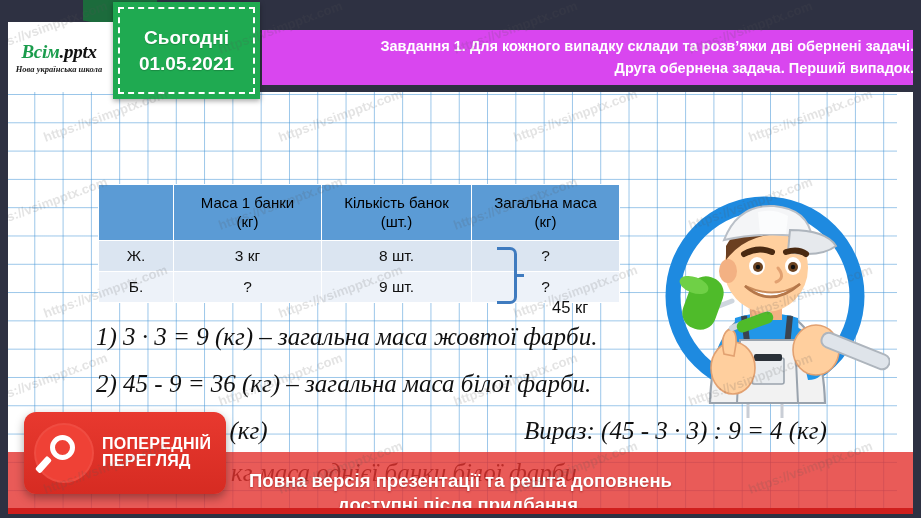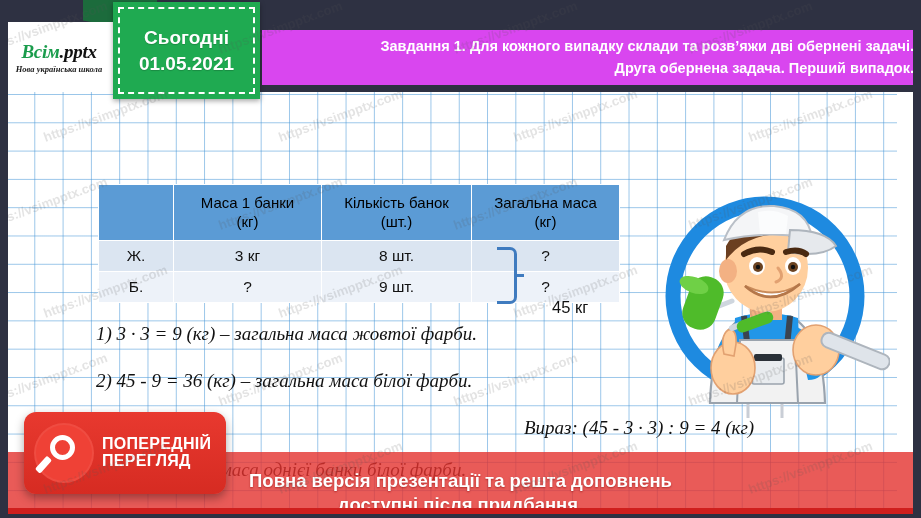--- a/index.html
+++ b/index.html
@@ -132,21 +132,21 @@
   }
   .total {
     position:absolute; left:552px; top:263px;
     font-size:16.5px; color:#111;margin-top:35px;
   }
 
   
   .sol {
     position:absolute;
     font-family:"Liberation Serif", serif;
-    font-style:italic; font-size:19px; color:#111; white-space:nowrap;
+    font-style:italic; font-size:25px; color:#111; white-space:nowrap;
   }
   .sol1 { left:96px; top:323px; }
   .sol2 { left:96px; top:370px; }
   .sol3 { left:96px; top:417px; }
   .expr { left:524px; top:417px; }
   .ans  { left:96px; top:459px; color:#111; }
 
   
   .redband {
     position:absolute; left:8px; top:452px; width:905px; height:58px;

